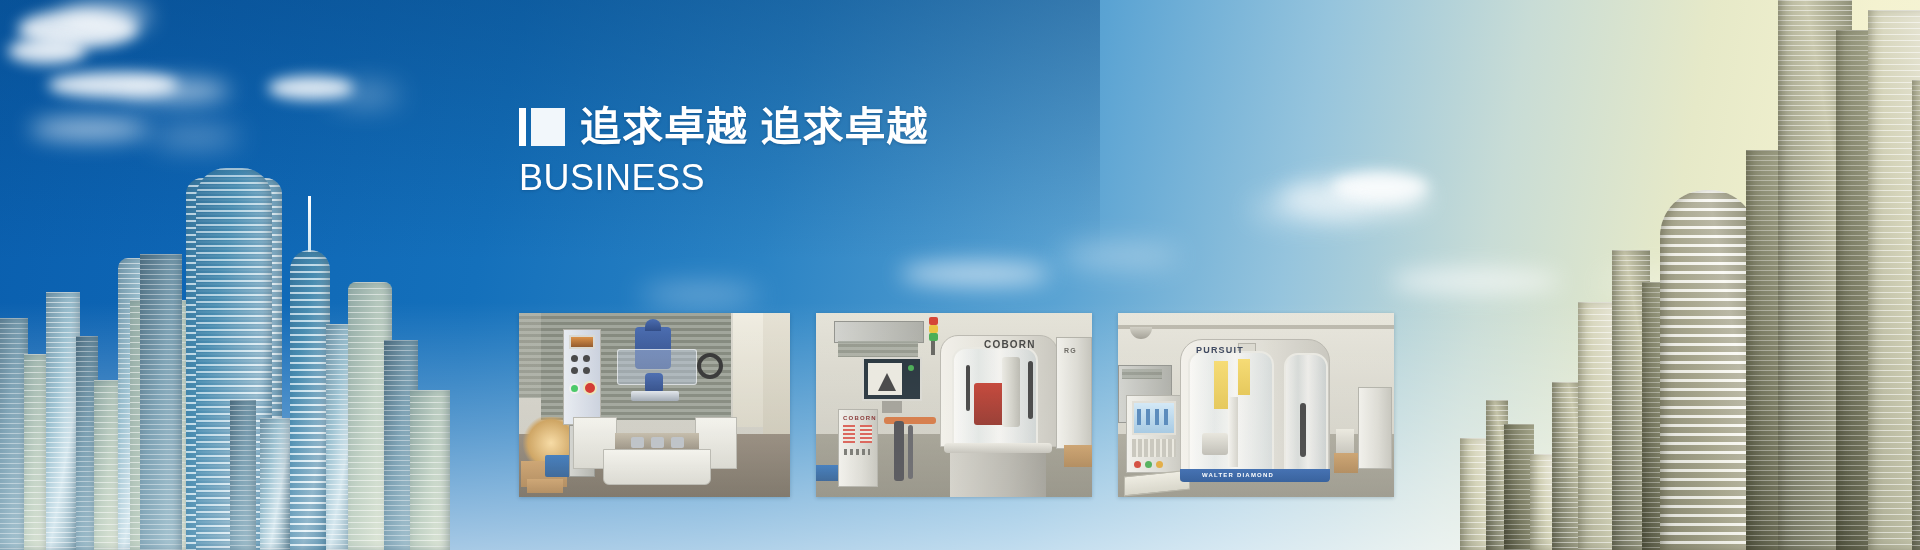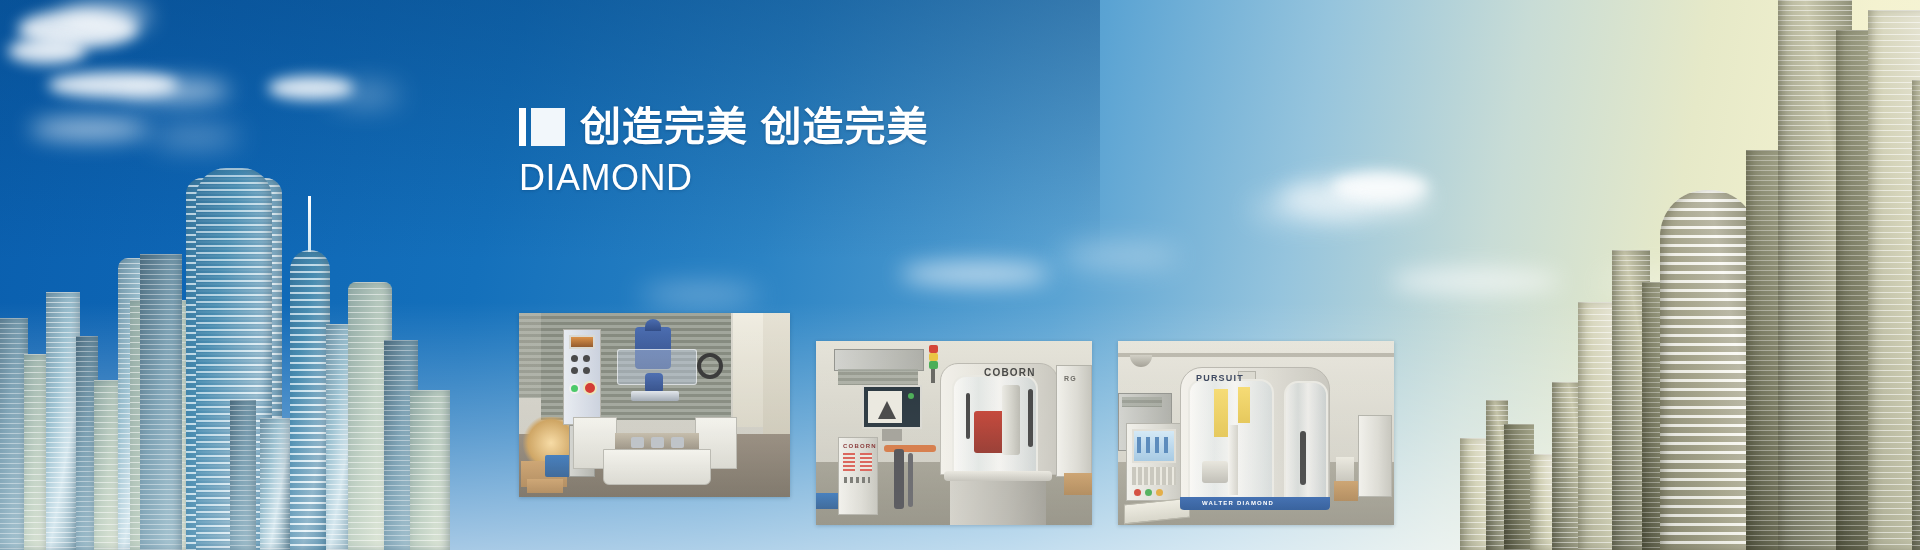--- a/index.html
+++ b/index.html
@@ -199,21 +199,21 @@
   }
 
   .photo {
     position:relative;
     width:271px;
     height:184px;
     overflow:hidden;
     background:#c9ccc4;
     box-shadow:0 1px 4px rgba(0,40,70,0.22);
   }
-  .photo.wide { width:276px;margin-top:28px; }
+  .photo.wide { width:276px; }
 
   .ph-label {
     position:absolute;
     z-index:8;
     color:#555;
     font-size:8px;
     letter-spacing:1.2px;
     font-weight:bold;
     white-space:nowrap;
   }
@@ -429,25 +429,25 @@
     <div class="bldg br" style="left:452px; width:48px; height:470px;"></div>
   </div>
 
   <div class="headline">
 
     <div class="title-row">
       <span class="logo-mark">
         <span class="logo-bar"></span>
         <span class="logo-square"></span>
       </span>
-      <span class="cn-title">创造完美  创造完美</span>
+      <span class="cn-title">追求卓越  追求卓越</span>
     </div>
 
 
-    <div class="en-word">DIAMOND</div>
+    <div class="en-word">BUSINESS</div>
   </div>
 
   <div class="photos">
 
     <div class="photo">
       <div class="scene">
         <div class="wall" style="background:linear-gradient(to bottom,#d9d7cd,#cbc9bf);"></div>
         <div class="shutter" style="left:22px; top:0; width:190px; height:58%;"></div>
         <div class="shutter" style="left:0; top:0; width:22px; height:46%; opacity:.75;"></div>
         <div style="position:absolute; left:214px; top:0; width:32px; height:62%; background:linear-gradient(to bottom,#efece0,#d6d2c2);"></div>

